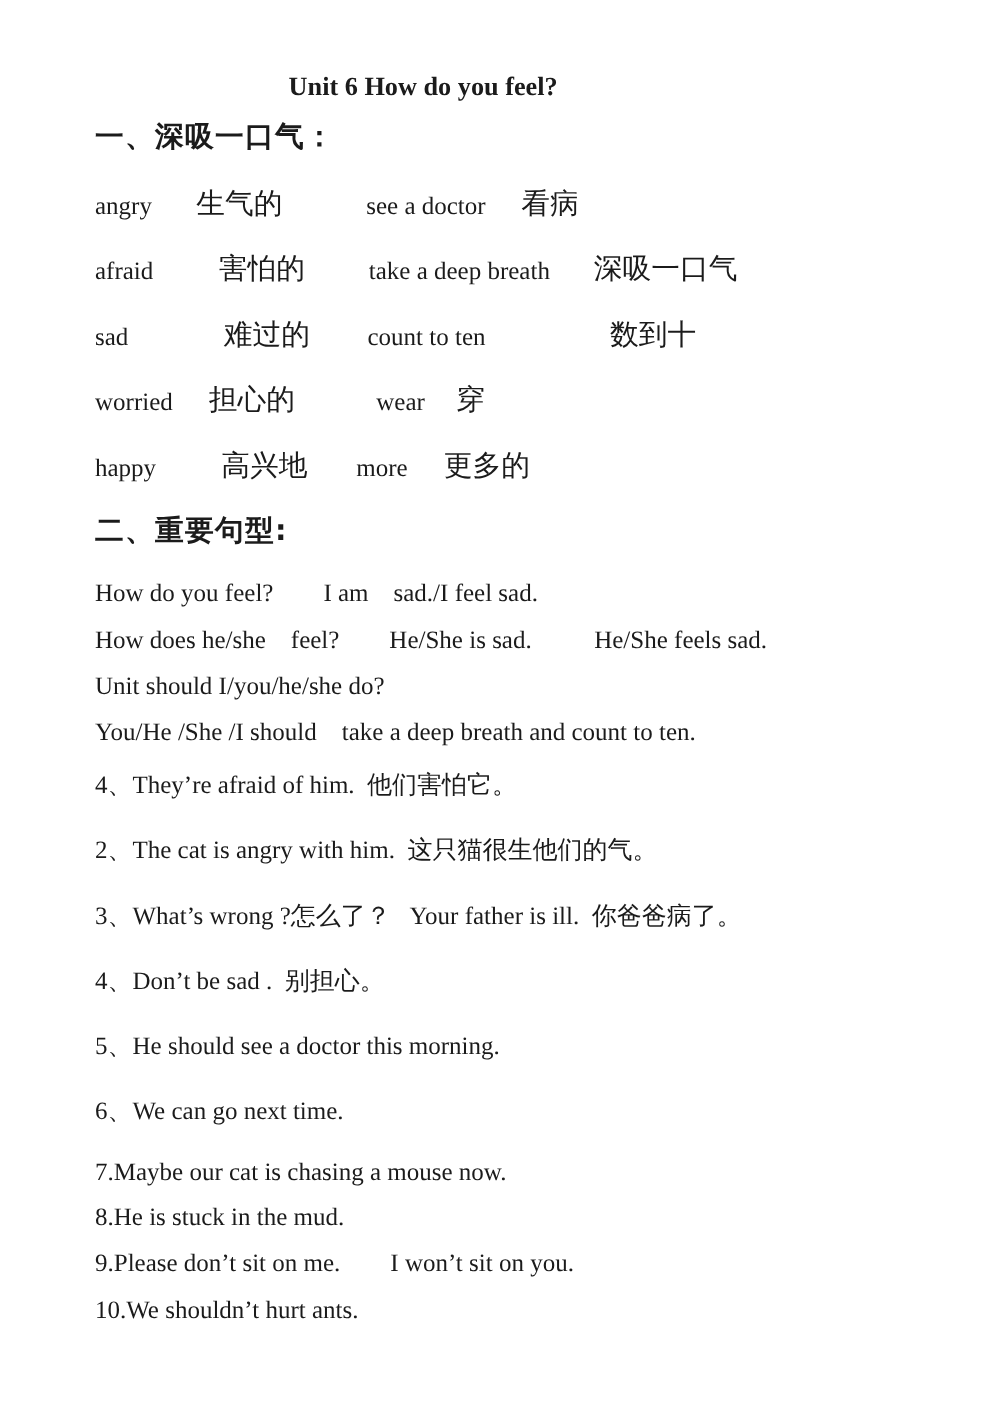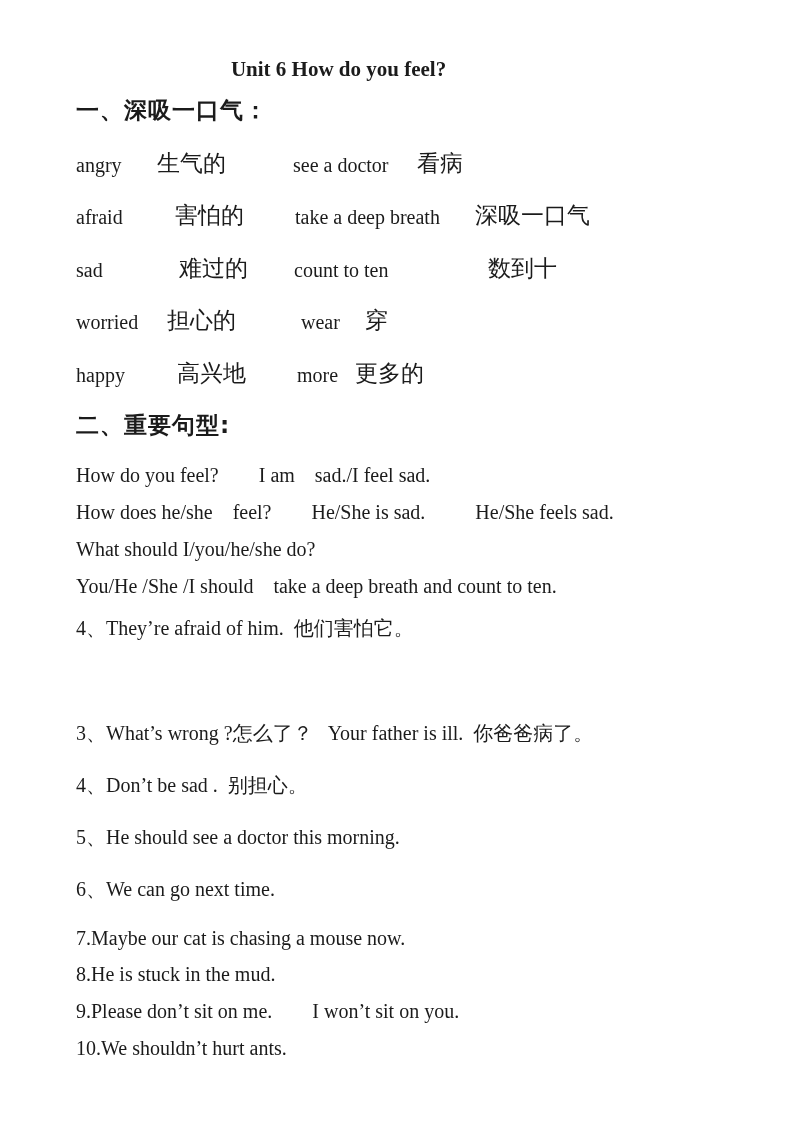--- a/index.html
+++ b/index.html
@@ -32,21 +32,21 @@
   .vr1 { top: 152px; } .vr2 { top: 204px; } .vr3 { top: 257px; }
   .vr4 { top: 309px; } .vr5 { top: 362px; }
   .vocab-row span { position: absolute; top: 0; white-space: nowrap; }
   .ven { font: 20px/1.3 "Liberation Serif", "DejaVu Serif", serif; }
   .vzh { font: 23px/1.15 "DejaVu Sans", "Liberation Sans", sans-serif; top: -2px !important; }
   .en1 { left: 0; }
   .vr1 .zh1 { left: 81px; }  .vr1 .en2 { left: 217px; } .vr1 .zh2 { left: 341px; }
   .vr2 .zh1 { left: 99px; }  .vr2 .en2 { left: 219px; } .vr2 .zh2 { left: 399px; }
   .vr3 .zh1 { left: 103px; } .vr3 .en2 { left: 218px; } .vr3 .zh2 { left: 412px; }
   .vr4 .zh1 { left: 91px; }  .vr4 .en2 { left: 225px; } .vr4 .zh2 { left: 289px; }
-  .vr5 .zh1 { left: 101px; } .vr5 .en2 { left: 221px; text-align: center; } .vr5 .zh2 { left: 279px; }
+  .vr5 .zh1 { left: 101px; } .vr5 .en2 { left: 209px; text-align: center; } .vr5 .zh2 { left: 279px; }
 
   
   .line {
     position: absolute;
     left: 76px;
     white-space: pre;
     font: 20px/1.3 "Liberation Serif", "DejaVu Serif", serif;
   }
   .p1 { top: 462px; } .p2 { top: 499px; text-align: right; } .p3 { top: 536px; } .p4 { top: 573px; }
   .n1 { top: 615px; } .n2 { top: 667px; } .n3 { top: 720px; }
@@ -90,24 +90,25 @@
     <span class="ven en1">happy</span>
     <span class="vzh zh1">高兴地</span>
     <span class="ven en2">more</span>
     <span class="vzh zh2">更多的</span>
   </div>
 
   <div class="sec-heading h2">二、重要句型:</div>
 
   <div class="line p1">How do you feel?        I am    sad./I feel sad.</div>
   <div class="line p2">How does he/she    feel?        He/She is sad.          He/She feels sad.</div>
-  <div class="line p3">What should I/you/he/she do?</div>
+  <div class="line p3">Unit should I/you/he/she do?</div>
   <div class="line p4">You/He /She /I should    take a deep breath and count to ten.</div>
 
   <div class="line n1">4、They’re afraid of him.  他们害怕它。</div>
+  <div class="line n2">2、The cat is angry with him.  这只猫很生他们的气。</div>
   <div class="line n3">3、What’s wrong ?怎么了？   Your father is ill.  你爸爸病了。</div>
   <div class="line n4">4、Don’t be sad .  别担心。</div>
   <div class="line n5">5、He should see a doctor this morning.</div>
   <div class="line n6">6、We can go next time.</div>
   <div class="line n7">7.Maybe our cat is chasing a mouse now.</div>
   <div class="line n8">8.He is stuck in the mud.</div>
   <div class="line n9">9.Please don’t sit on me.        I won’t sit on you.</div>
   <div class="line n10">10.We shouldn’t hurt ants.</div>
 
 </div>

